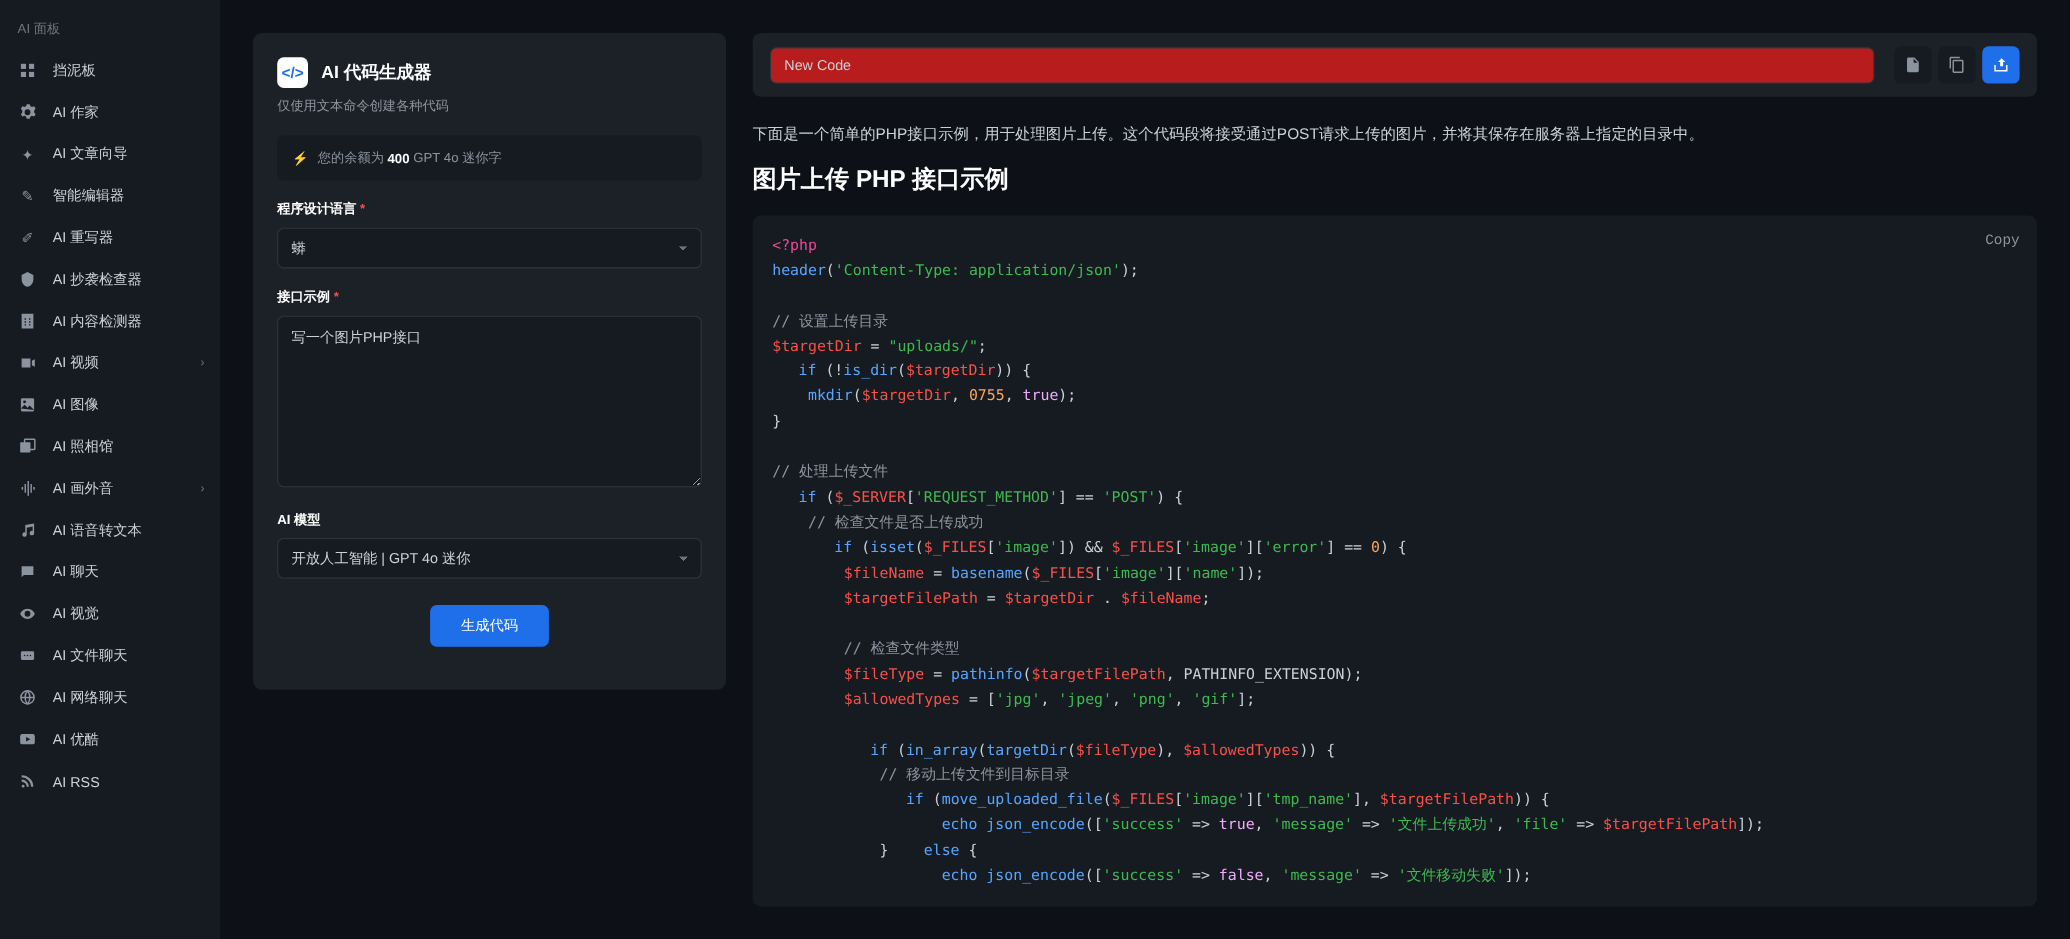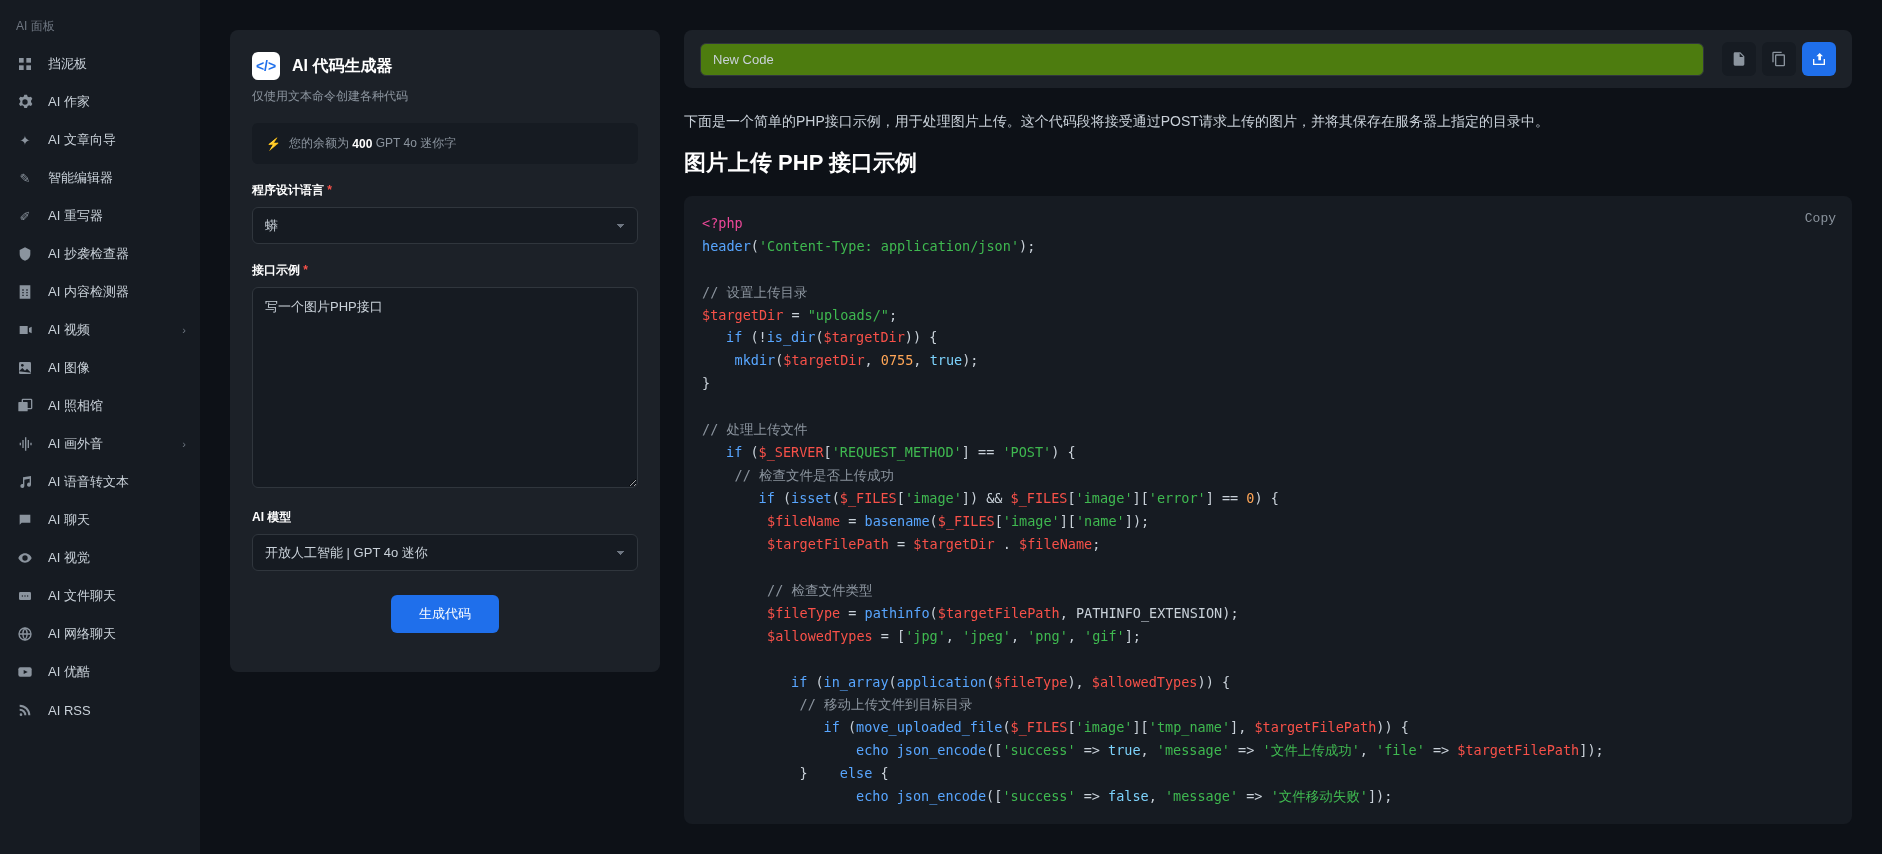--- a/index.html
+++ b/index.html
@@ -19,43 +19,43 @@
 .card-icon { width:28px; height:28px; background:#fff; border-radius:6px; display:flex; align-items:center; justify-content:center; margin-right:12px; color:#1f6feb; font-weight:bold; font-size:14px; }
 .card-title { font-size:16px; font-weight:600; color:#fff; }
 .card-sub { color:#8b949e; font-size:12px; margin-bottom:18px; }
 .balance-banner { background:#161b22; border-radius:6px; padding:12px 14px; font-size:12px; color:#8b949e; margin-bottom:18px; display:flex; align-items:center; }
 .balance-banner .bolt { color:#58a6ff; margin-right:8px; }
 .balance-banner b { color:#fff; font-weight:600; }
 .field-label { font-size:12px; font-weight:600; color:#fff; margin-bottom:8px; display:block; }
 .req { color:#f85149; }
 .select, .textarea { width:100%; background:#161b22; border:1px solid #30363d; border-radius:6px; color:#c9d1d9; padding:10px 12px; font-size:13px; font-family:inherit; margin-bottom:18px; }
 .select { appearance:none; background-image:linear-gradient(45deg,transparent 50%,#6e7681 50%),linear-gradient(135deg,#6e7681 50%,transparent 50%); background-position:calc(100% - 16px) 16px,calc(100% - 12px) 16px; background-size:4px 4px,4px 4px; background-repeat:no-repeat; }
-.textarea { resize:vertical; height:201px; }
+.textarea { resize:vertical; height:156px; }
 .btn-primary { background:#1f6feb; color:#fff; border:none; padding:10px 28px; border-radius:6px; font-size:13px; cursor:pointer; display:block; margin:6px auto 17px; }
 
 .right-panel { flex:1; display:flex; flex-direction:column; overflow:hidden; }
 .topbar { background:#1c2128; border-radius:8px; padding:12px 16px; display:flex; align-items:center; margin-bottom:22px; }
-.topbar-input { flex:1; background:#4d7c0f; border:1px solid #30363d; border-radius:6px; padding:8px 12px; color:#c9d1d9; font-size:13px; margin-right:12px; }
+.topbar-input { flex:1; background:#b91c1c; border:1px solid #30363d; border-radius:6px; padding:8px 12px; color:#c9d1d9; font-size:13px; margin-right:12px; }
 .icon-btn { width:34px; height:34px; background:#161b22; border:none; border-radius:6px; color:#8b949e; cursor:pointer; margin-left:6px; display:flex; align-items:center; justify-content:center; }
 .icon-btn.primary { background:#1f6feb; color:#fff; }
 .output { overflow-y:auto; flex:1; }
 .output-desc { color:#c9d1d9; font-size:14px; margin-bottom:14px; line-height:1.7; }
 .output-title { color:#fff; font-size:22px; font-weight:700; margin-bottom:18px; }
 .code-block { background:#161b22; border-radius:8px; padding:16px 18px; position:relative; font-family: Consolas, "Courier New", monospace; font-size:13.5px; line-height:1.7; }
 .copy-btn { position:absolute; top:12px; right:16px; color:#8b949e; font-size:13px; cursor:pointer; }
 .code-block pre { white-space:pre; overflow-x:auto; }
 .tk-php { color:#ec4899; }
 .tk-fn { color:#58a6ff; }
 .tk-str { color:#3fb950; }
 .tk-plain { color:#c9d1d9; }
 .tk-cmt { color:#8b949e; }
 .tk-var { color:#f85149; }
 .tk-kw { color:#58a6ff;margin-left:24px; }
 .tk-num { color:#ffa657; }
-.tk-bool { color:#7dd3fc; }
+.tk-bool { color:#f0abfc; }
 ::-webkit-scrollbar { width:8px; height:8px; }
 ::-webkit-scrollbar-thumb { background:#30363d; border-radius:4px; }
 ::-webkit-scrollbar-track { background:transparent; }
 </style>
 </head>
 <body>
 
 <div class="layout">
 
   <nav class="sidebar">
@@ -286,21 +286,21 @@
 <span class="tk-kw">if</span><span class="tk-plain"> (</span><span class="tk-var">$_SERVER</span><span class="tk-plain">[</span><span class="tk-str">'REQUEST_METHOD'</span><span class="tk-plain">] == </span><span class="tk-str">'POST'</span><span class="tk-plain">) {</span>
     <span class="tk-cmt">// 检查文件是否上传成功</span>
     <span class="tk-kw">if</span><span class="tk-plain"> (</span><span class="tk-fn">isset</span><span class="tk-plain">(</span><span class="tk-var">$_FILES</span><span class="tk-plain">[</span><span class="tk-str">'image'</span><span class="tk-plain">]) &amp;&amp; </span><span class="tk-var">$_FILES</span><span class="tk-plain">[</span><span class="tk-str">'image'</span><span class="tk-plain">][</span><span class="tk-str">'error'</span><span class="tk-plain">] == </span><span class="tk-num">0</span><span class="tk-plain">) {</span>
         <span class="tk-var">$fileName</span><span class="tk-plain"> = </span><span class="tk-fn">basename</span><span class="tk-plain">(</span><span class="tk-var">$_FILES</span><span class="tk-plain">[</span><span class="tk-str">'image'</span><span class="tk-plain">][</span><span class="tk-str">'name'</span><span class="tk-plain">]);</span>
         <span class="tk-var">$targetFilePath</span><span class="tk-plain"> = </span><span class="tk-var">$targetDir</span><span class="tk-plain"> . </span><span class="tk-var">$fileName</span><span class="tk-plain">;</span>
 
         <span class="tk-cmt">// 检查文件类型</span>
         <span class="tk-var">$fileType</span><span class="tk-plain"> = </span><span class="tk-fn">pathinfo</span><span class="tk-plain">(</span><span class="tk-var">$targetFilePath</span><span class="tk-plain">, </span><span class="tk-plain">PATHINFO_EXTENSION</span><span class="tk-plain">);</span>
         <span class="tk-var">$allowedTypes</span><span class="tk-plain"> = [</span><span class="tk-str">'jpg'</span><span class="tk-plain">, </span><span class="tk-str">'jpeg'</span><span class="tk-plain">, </span><span class="tk-str">'png'</span><span class="tk-plain">, </span><span class="tk-str">'gif'</span><span class="tk-plain">];</span>
 
-        <span class="tk-kw">if</span><span class="tk-plain"> (</span><span class="tk-fn">in_array</span><span class="tk-plain">(</span><span class="tk-fn">application</span><span class="tk-plain">(</span><span class="tk-var">$fileType</span><span class="tk-plain">), </span><span class="tk-var">$allowedTypes</span><span class="tk-plain">)) {</span>
+        <span class="tk-kw">if</span><span class="tk-plain"> (</span><span class="tk-fn">in_array</span><span class="tk-plain">(</span><span class="tk-fn">targetDir</span><span class="tk-plain">(</span><span class="tk-var">$fileType</span><span class="tk-plain">), </span><span class="tk-var">$allowedTypes</span><span class="tk-plain">)) {</span>
             <span class="tk-cmt">// 移动上传文件到目标目录</span>
             <span class="tk-kw">if</span><span class="tk-plain"> (</span><span class="tk-fn">move_uploaded_file</span><span class="tk-plain">(</span><span class="tk-var">$_FILES</span><span class="tk-plain">[</span><span class="tk-str">'image'</span><span class="tk-plain">][</span><span class="tk-str">'tmp_name'</span><span class="tk-plain">], </span><span class="tk-var">$targetFilePath</span><span class="tk-plain">)) {</span>
                 <span class="tk-kw">echo</span><span class="tk-plain"> </span><span class="tk-fn">json_encode</span><span class="tk-plain">([</span><span class="tk-str">'success'</span><span class="tk-plain"> =&gt; </span><span class="tk-bool">true</span><span class="tk-plain">, </span><span class="tk-str">'message'</span><span class="tk-plain"> =&gt; </span><span class="tk-str">'文件上传成功'</span><span class="tk-plain">, </span><span class="tk-str">'file'</span><span class="tk-plain"> =&gt; </span><span class="tk-var">$targetFilePath</span><span class="tk-plain">]);</span>
             <span class="tk-plain">} </span><span class="tk-kw">else</span><span class="tk-plain"> {</span>
                 <span class="tk-kw">echo</span><span class="tk-plain"> </span><span class="tk-fn">json_encode</span><span class="tk-plain">([</span><span class="tk-str">'success'</span><span class="tk-plain"> =&gt; </span><span class="tk-bool">false</span><span class="tk-plain">, </span><span class="tk-str">'message'</span><span class="tk-plain"> =&gt; </span><span class="tk-str">'文件移动失败'</span><span class="tk-plain">]);</span></pre>
         </div>
       </div>
     </div>
   </div>
 </div>

